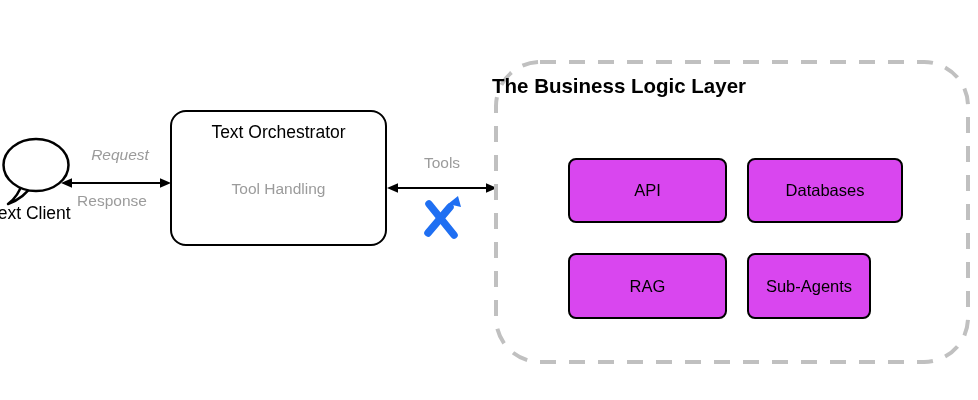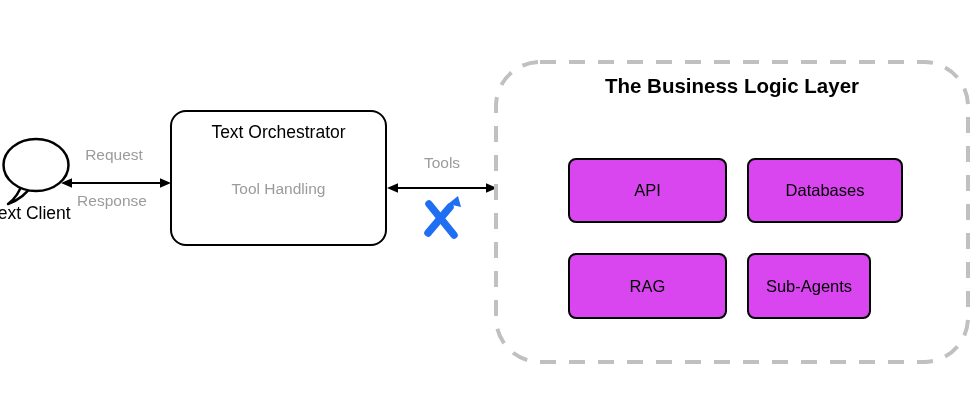--- a/index.html
+++ b/index.html
@@ -56,21 +56,20 @@
     color: #9b9b9b;
     font-size: 15.5px;
     line-height: 21px;
   }
 
   
   .bll-title {
     position: absolute;
     left: 492px; top: 74px;
     width: 480px;
-    text-align: center;
     font-weight: bold;
     font-size: 20.5px;
   }
   .inner-box {
     position: absolute;
     border: 2px solid #000;
     border-radius: 8px;
     background: #d946ef;
     box-sizing: border-box;
     display: flex;
@@ -88,21 +87,21 @@
 
 <div class="stage">
 
   <svg class="abs" style="left:0; top:137;" width="74" height="72" viewBox="0 0 74 72">
     <path d="M 22 46 C 20 54 16 61 8 67 C 19 63 28 55 33 47 Z" fill="#ffffff" stroke="#000000" stroke-width="2.5" stroke-linejoin="round"></path>
     <ellipse cx="36" cy="28" rx="32.5" ry="26" fill="#ffffff" stroke="#000000" stroke-width="2.5"></ellipse>
   </svg>
 
   <div class="client-label">Text Client</div>
 
-  <div class="muted-lbl" style="left:64px; top:146px;">Request</div>
+  <div class="muted-lbl" style="left:70px; top:146px;font-style:italic;">Request</div>
 
   <svg class="abs" style="left:60px; top:176px;" width="112" height="14" viewBox="0 0 112 14">
     <line x1="9" y1="7" x2="103" y2="7" stroke="#000" stroke-width="2.2"></line>
     <polygon points="12,2.2 1,7 12,11.8" fill="#000"></polygon>
     <polygon points="100,2.2 111,7 100,11.8" fill="#000"></polygon>
   </svg>
 
   <div class="muted-lbl" style="left:62px; top:192px;">Response</div>
 
   <div class="orchestrator">

